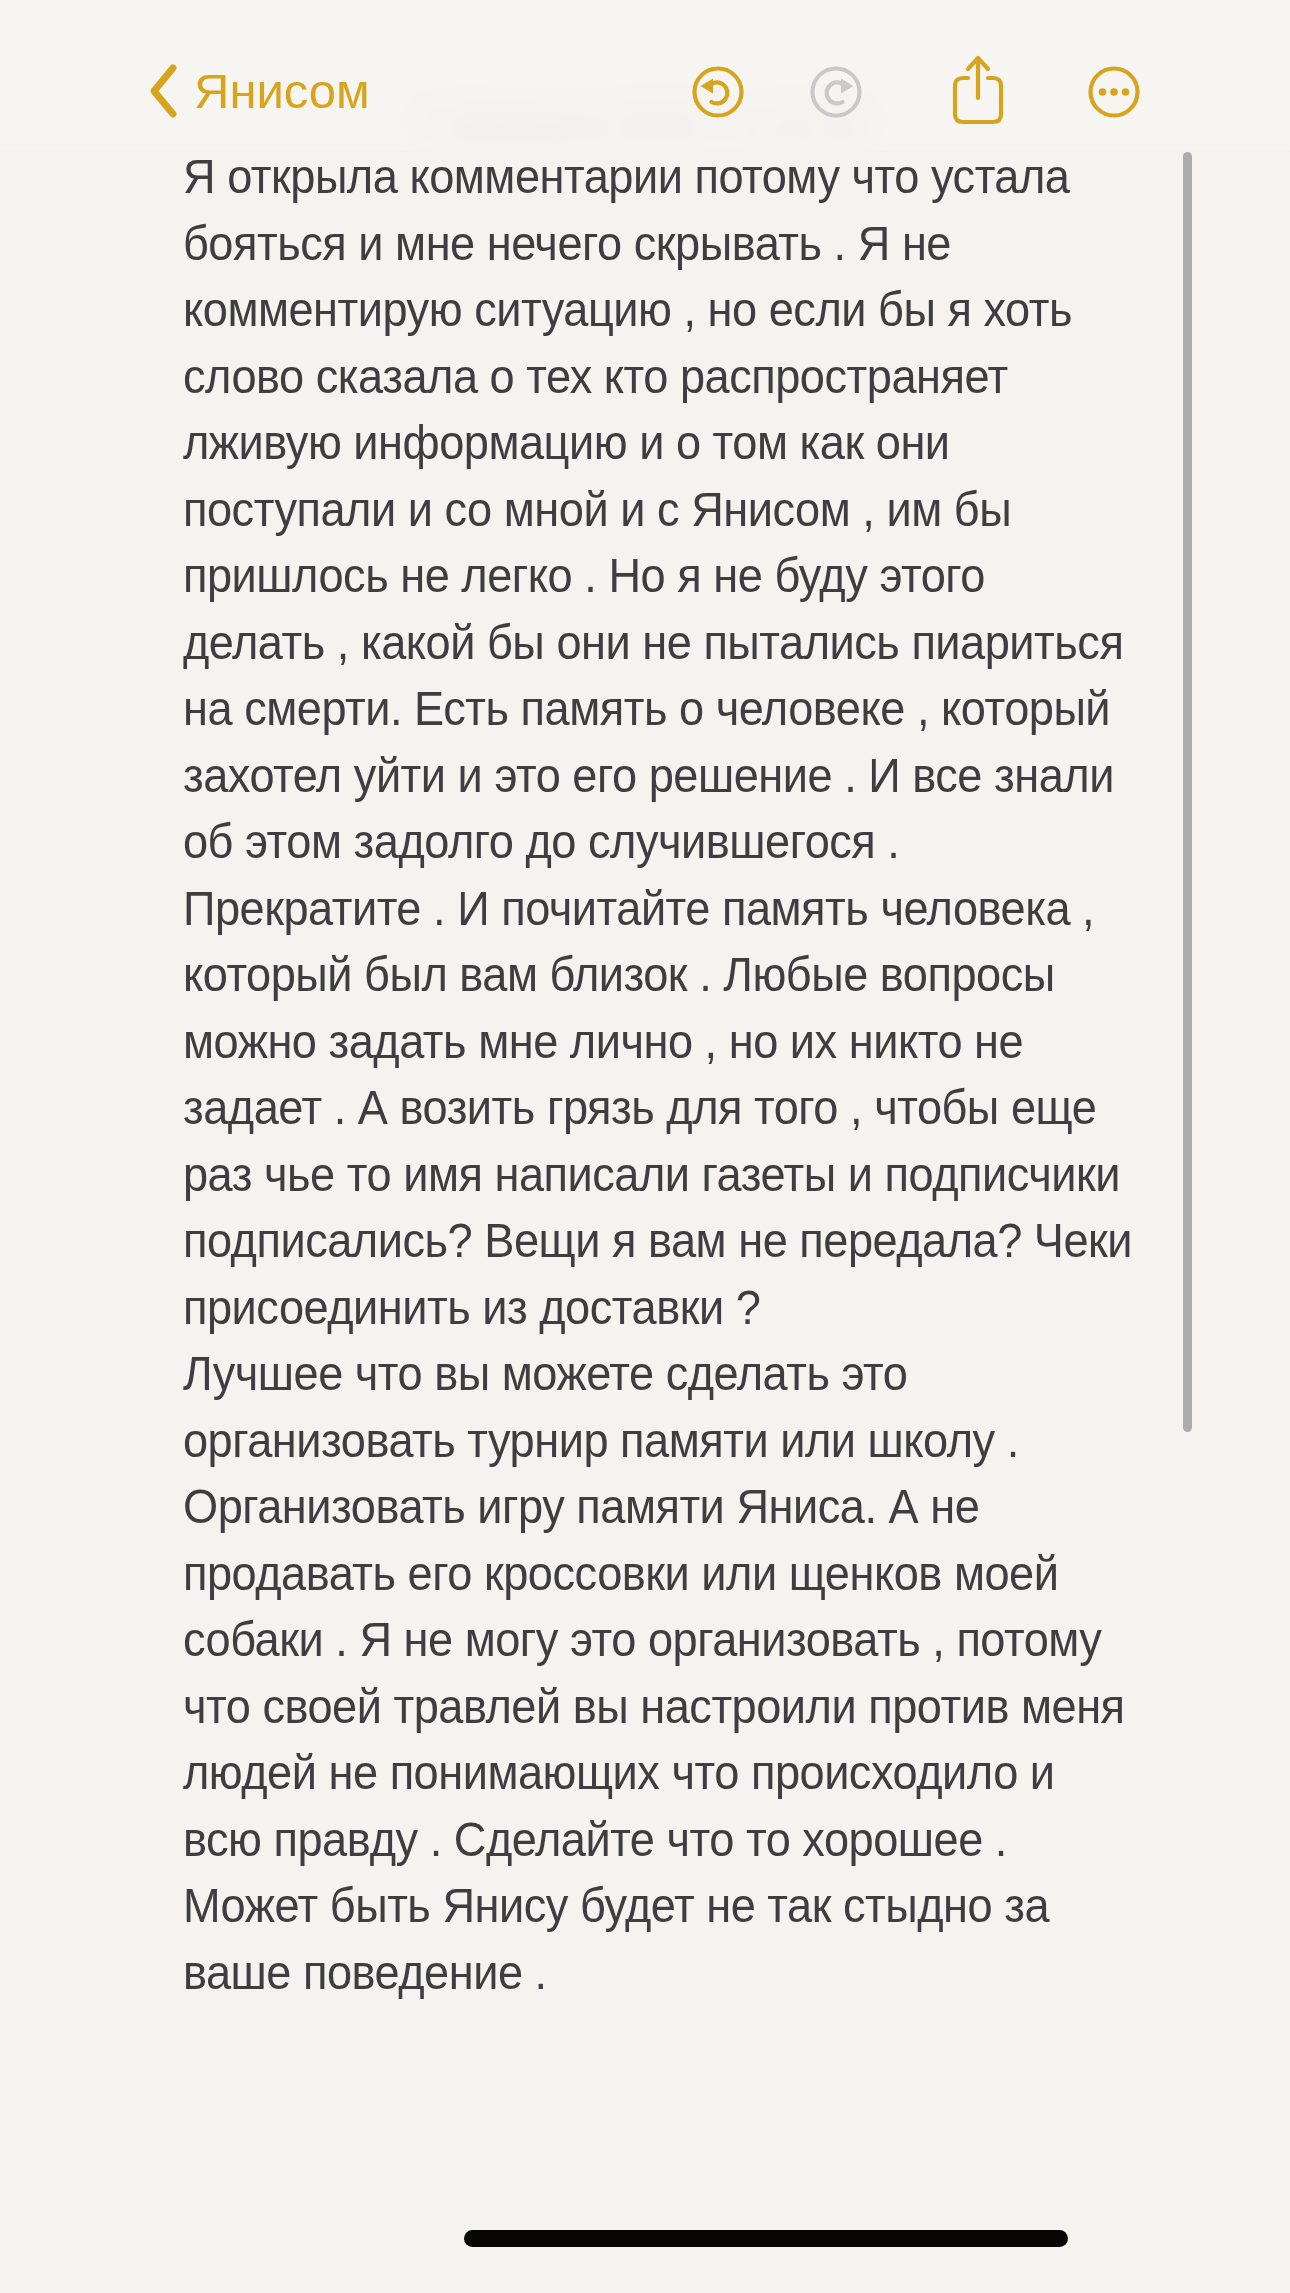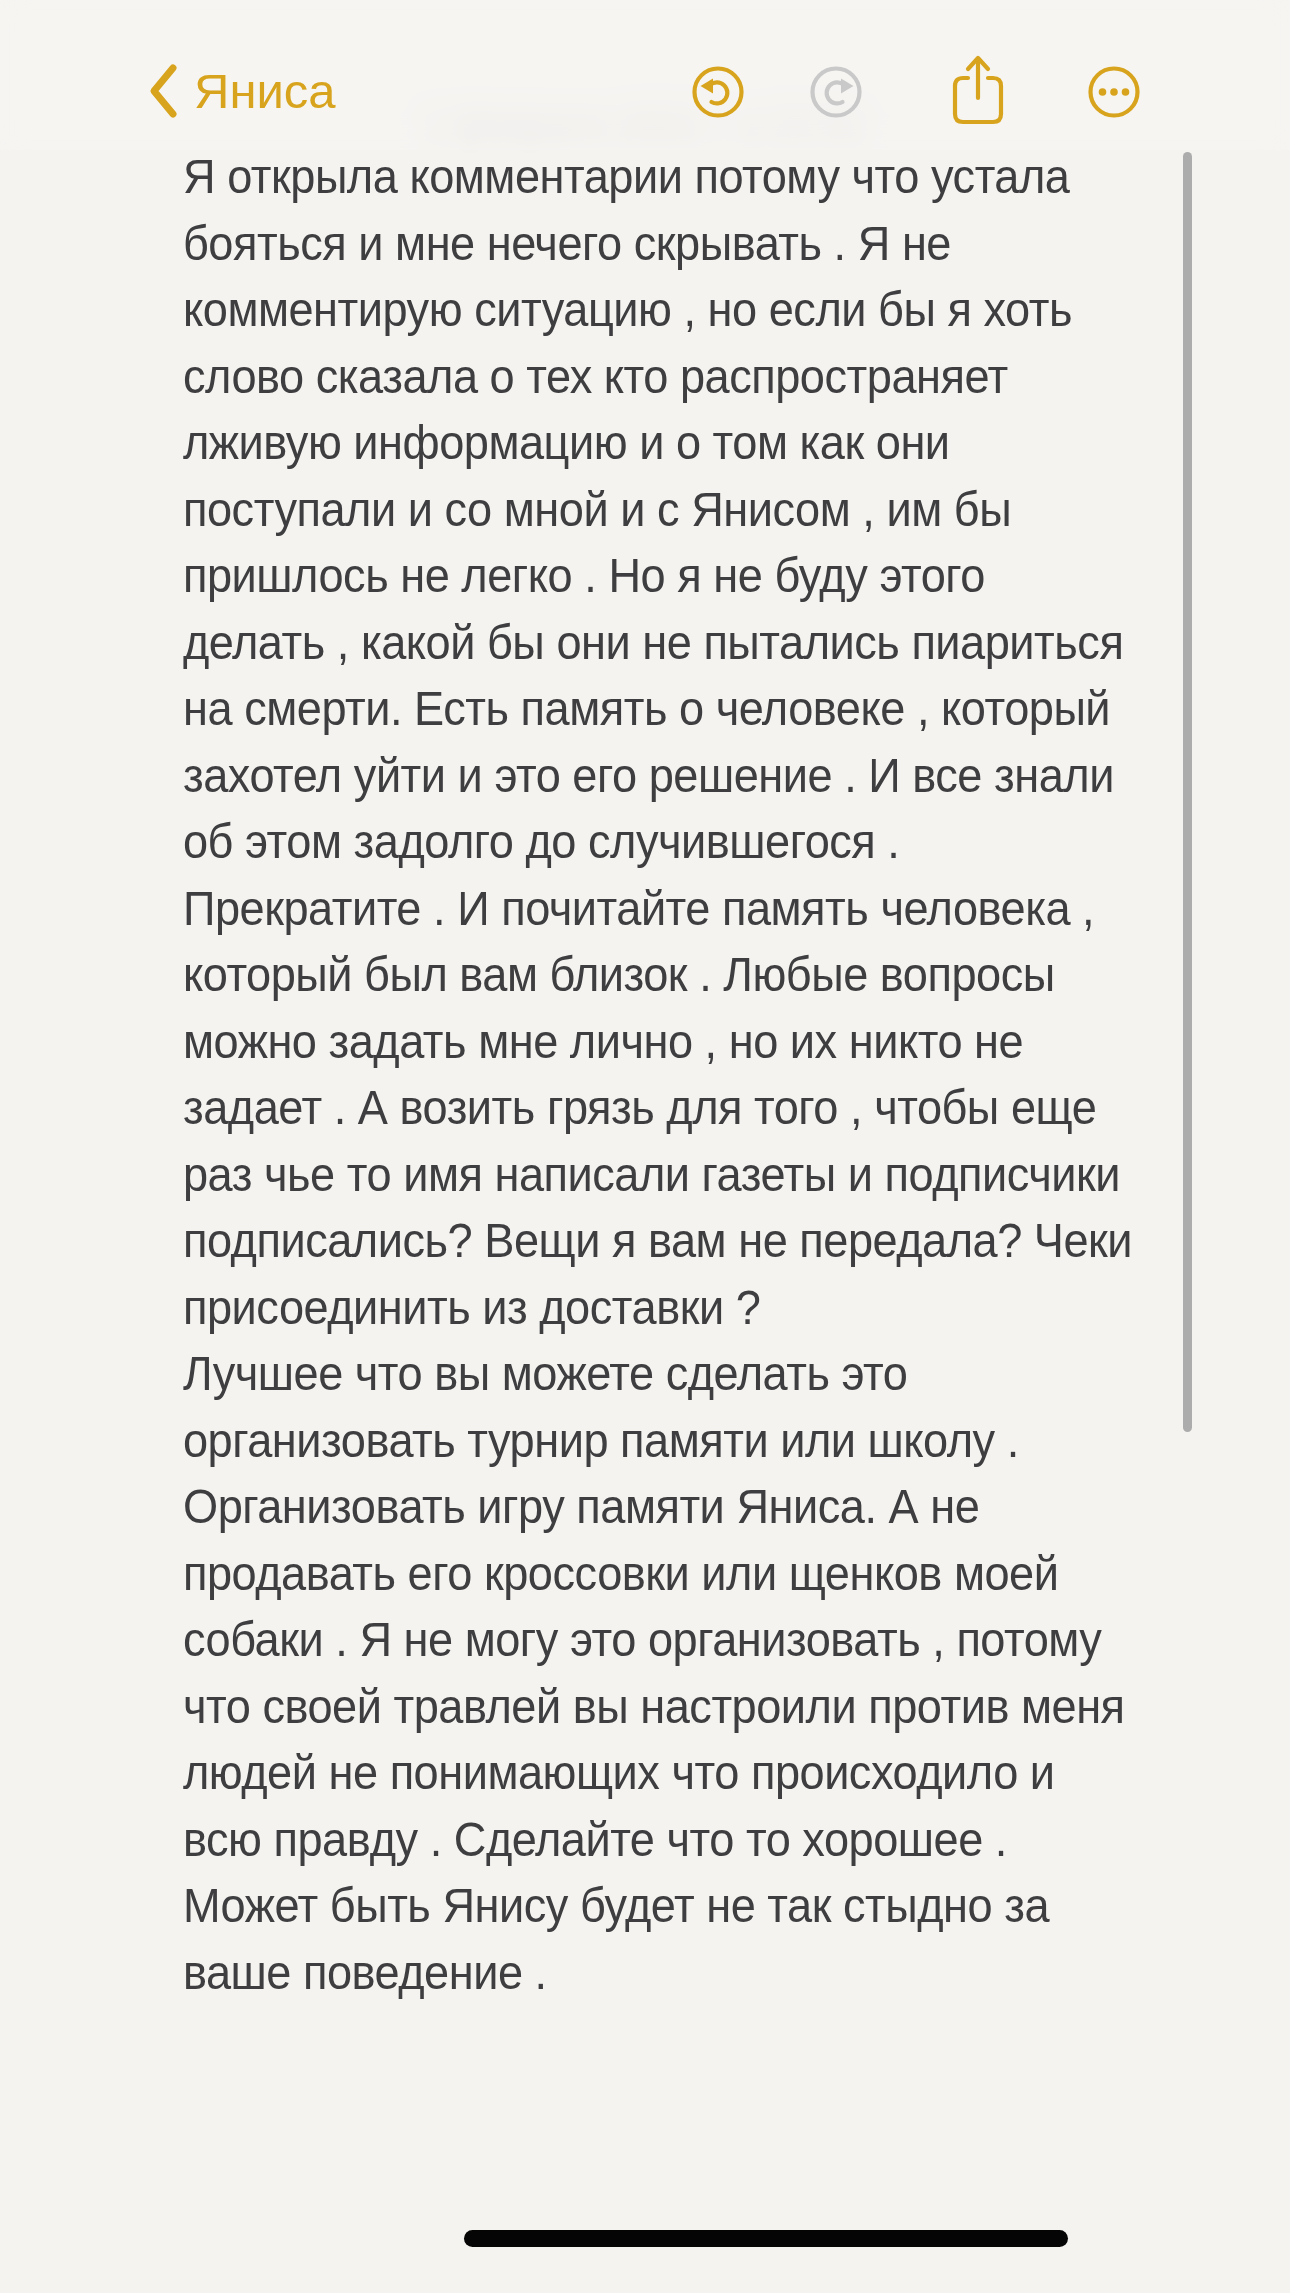--- a/index.html
+++ b/index.html
@@ -76,21 +76,21 @@
   <div class="ghost-date">1 февраля 2022 г. в 21:51</div>
 
   <div class="navbar"></div>
 
   <div class="back-btn">
     <span style="display:inline-flex;">
       <svg width="34" height="60" viewBox="0 0 34 60">
         <polyline points="27,7 8,30 27,53" class="ic-stroke" style="stroke-width:7"></polyline>
       </svg>
     </span>
-    <span class="back-label">Яниса</span>
+    <span class="back-label">Янисом</span>
   </div>
 
   <div class="nav-icon" style="left:688px;top:62px;">
     <svg width="60" height="60" viewBox="0 0 60 60">
       <circle cx="30" cy="30" r="23.5" class="ic-stroke"></circle>
       <path d="M22,23 A10.5,10.5 0 1 1 23.5,40" class="ic-stroke"></path>
       <polygon points="12.5,24 25,16.5 25,31.5" class="ic-fill"></polygon>
     </svg>
   </div>
 

